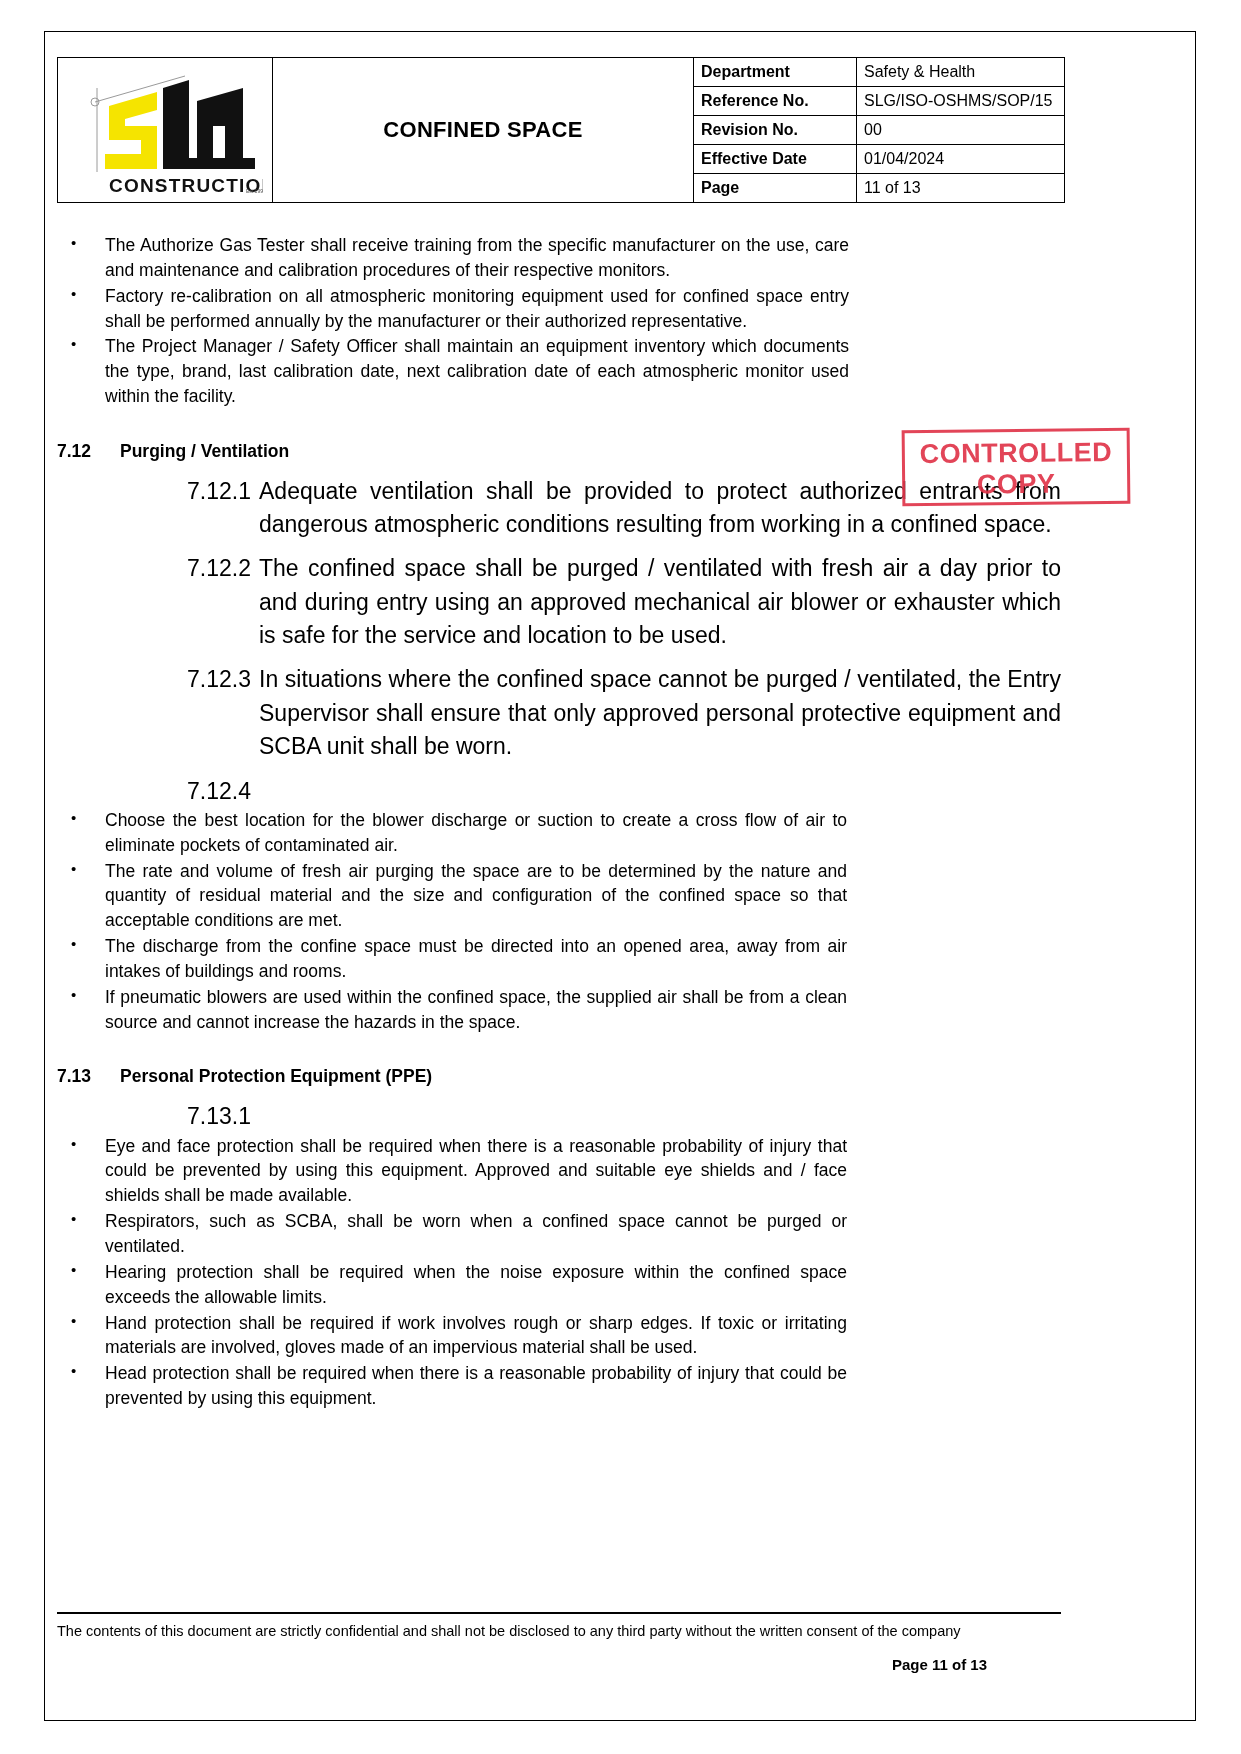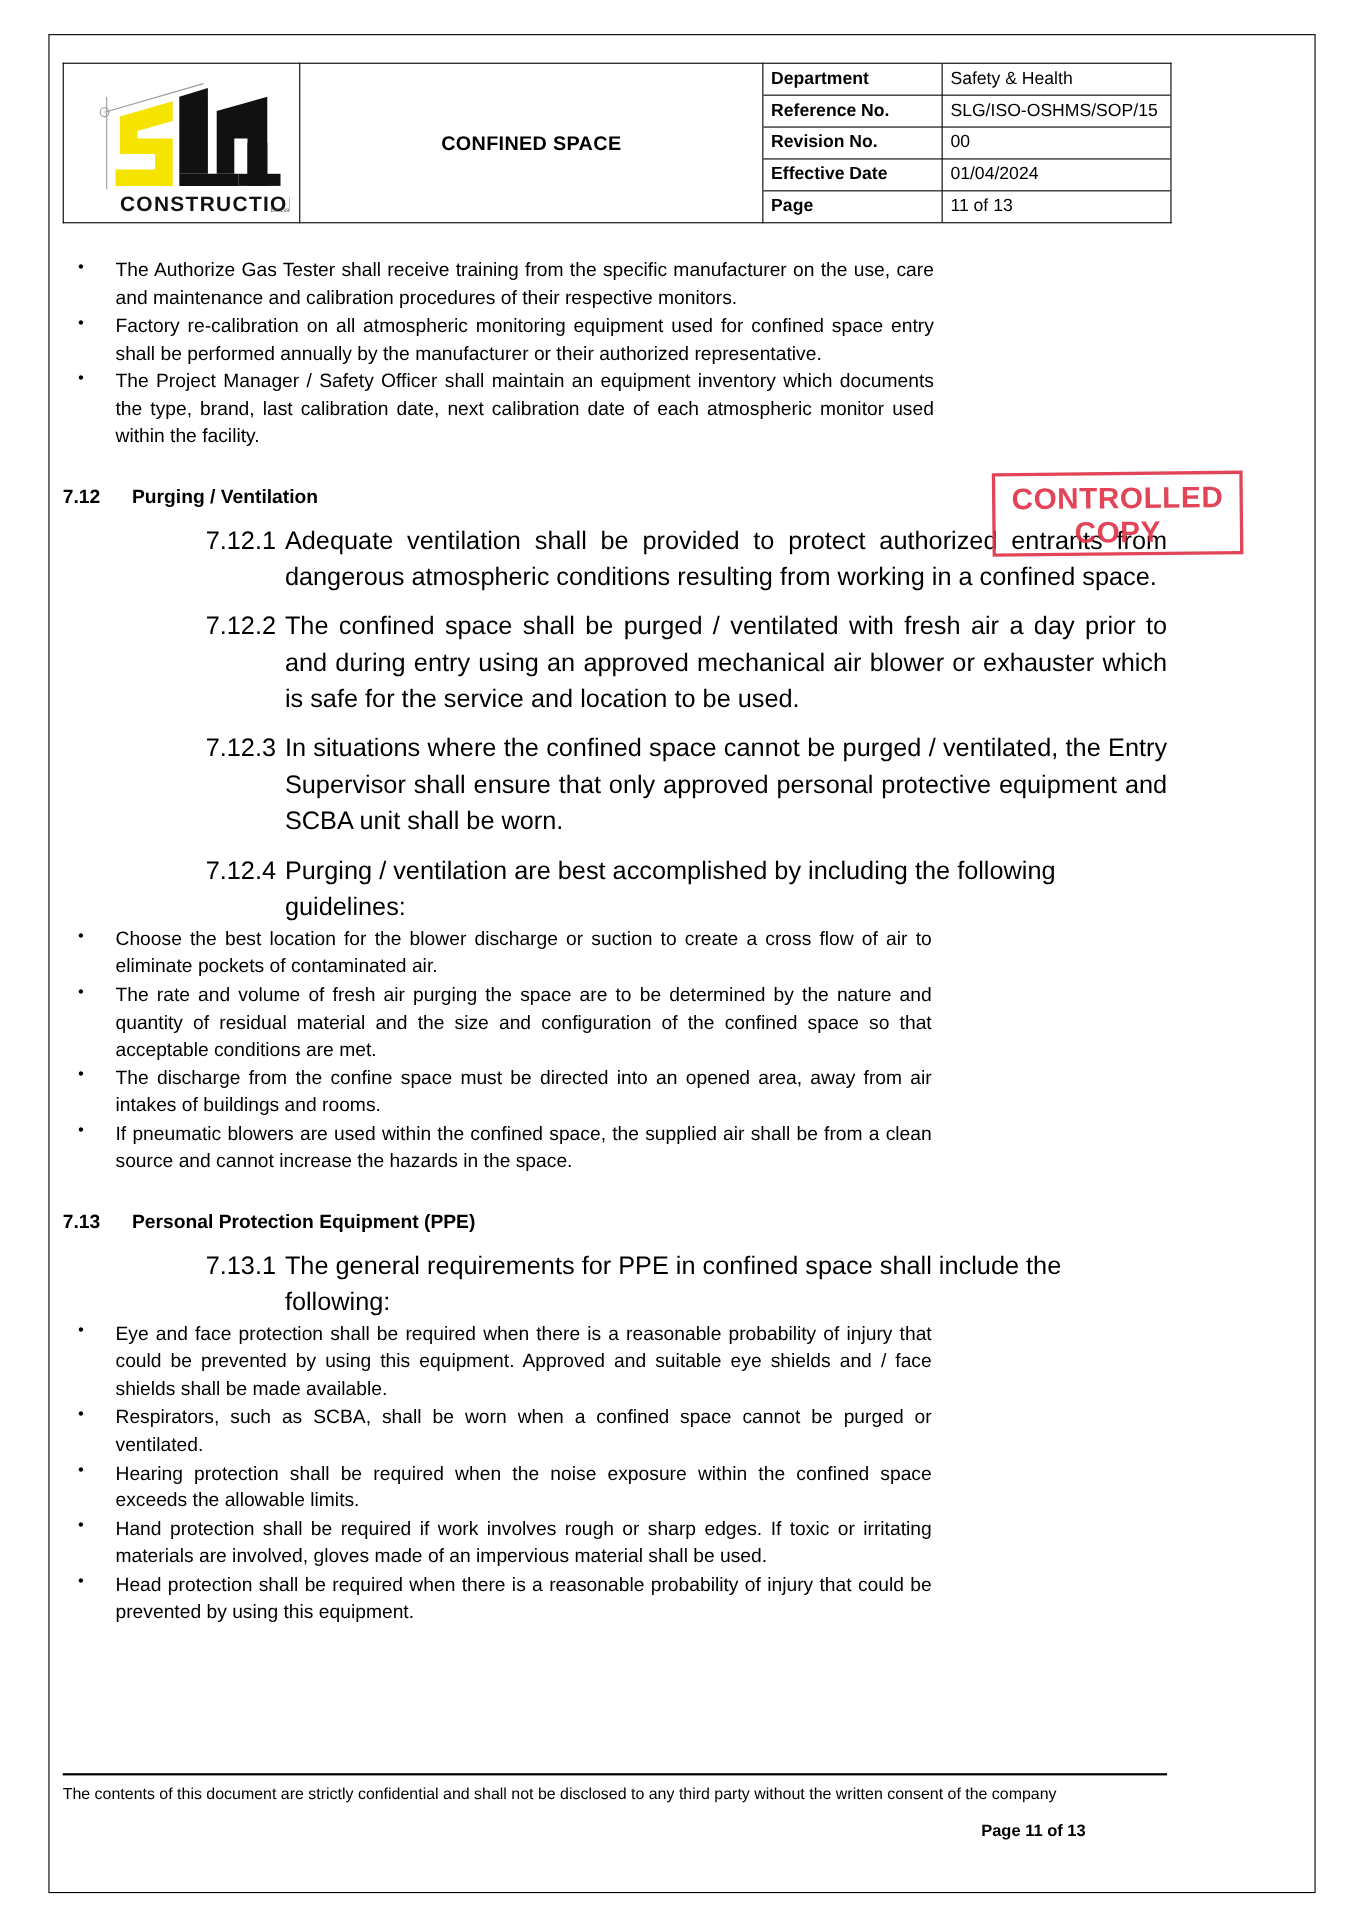--- a/index.html
+++ b/index.html
@@ -48,21 +48,21 @@
   }
   .logo-cell {
     width: 214px;
     height: 140px;
     text-align: center;
     padding: 4px 0 0 0 !important;
   }
   .title-cell {
     width: 420px;
     text-align: center;
-    font-size: 18px;
+    font-size: 22px;
     font-weight: bold;
     letter-spacing: 0.3px;
   }
   .kv-wrap { width: 370px; }
   .kv {
     width: 100%;
     border-collapse: collapse;
     table-layout: fixed;
   }
   .kv td {
@@ -285,38 +285,36 @@
         <span class="ctext">The confined space shall be purged / ventilated with fresh air a day prior to and during entry using an approved mechanical air blower or exhauster which is safe for the service and location to be used.</span>
       </div>
 
       <div class="clause">
         <span class="cnum">7.12.3</span>
         <span class="ctext">In situations where the confined space cannot be purged / ventilated, the Entry Supervisor shall ensure that only approved personal protective equipment and SCBA unit shall be worn.</span>
       </div>
 
       <div class="clause no-just">
         <span class="cnum">7.12.4</span>
-        <span class="ctext">Purging / ventilation are best accomplished by including the following guidelines:</span>
       </div>
 
       <ul class="bl lvl2 sub-list">
         <li>Choose the best location for the blower discharge or suction to create a cross flow of air to eliminate pockets of contaminated air.</li>
         <li>The rate and volume of fresh air purging the space are to be determined by the nature and quantity of residual material and the size and configuration of the confined space so that acceptable conditions are met.</li>
         <li>The discharge from the confine space must be directed into an opened area, away from air intakes of buildings and rooms.</li>
         <li>If pneumatic blowers are used within the confined space, the supplied air shall be from a clean source and cannot increase the hazards in the space.</li>
       </ul>
 
       <div class="sec-head">
         <span class="sec-num-abs">7.13</span>
         <span>Personal Protection Equipment (PPE)</span>
       </div>
 
       <div class="clause no-just">
         <span class="cnum">7.13.1</span>
-        <span class="ctext">The general requirements for PPE in confined space shall include the following:</span>
       </div>
 
       <ul class="bl lvl2 sub-list">
         <li>Eye and face protection shall be required when there is a reasonable probability of injury that could be prevented by using this equipment. Approved and suitable eye shields and / face shields shall be made available.</li>
         <li>Respirators, such as SCBA, shall be worn when a confined space cannot be purged or ventilated.</li>
         <li>Hearing protection shall be required when the noise exposure within the confined space exceeds the allowable limits.</li>
         <li>Hand protection shall be required if work involves rough or sharp edges. If toxic or irritating materials are involved, gloves made of an impervious material shall be used.</li>
         <li>Head protection shall be required when there is a reasonable probability of injury that could be prevented by using this equipment.</li>
       </ul>
 

